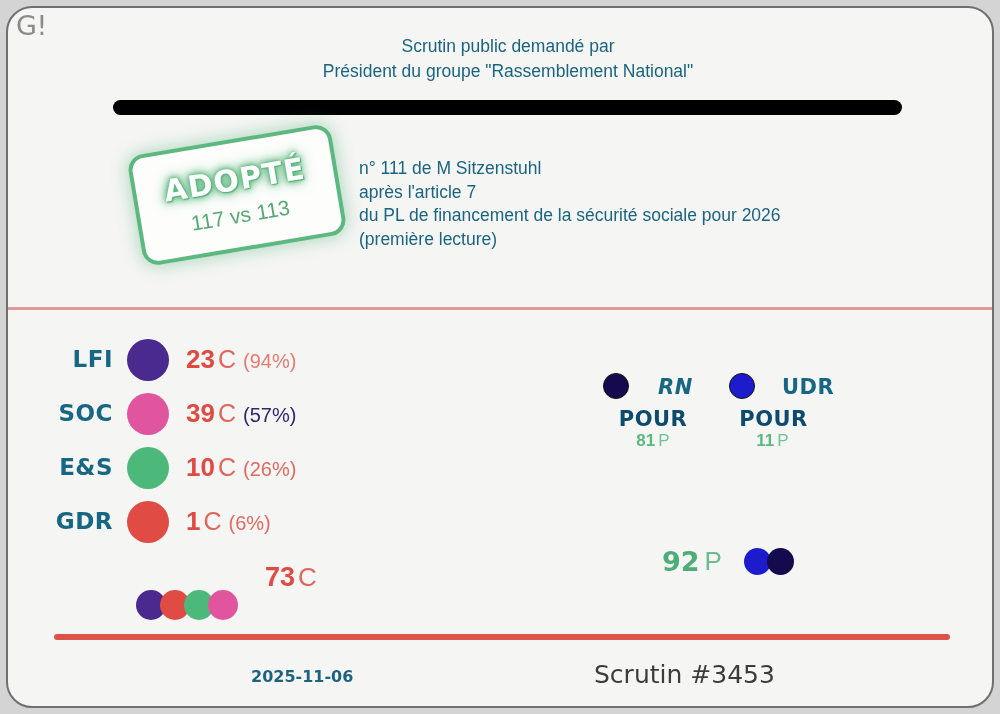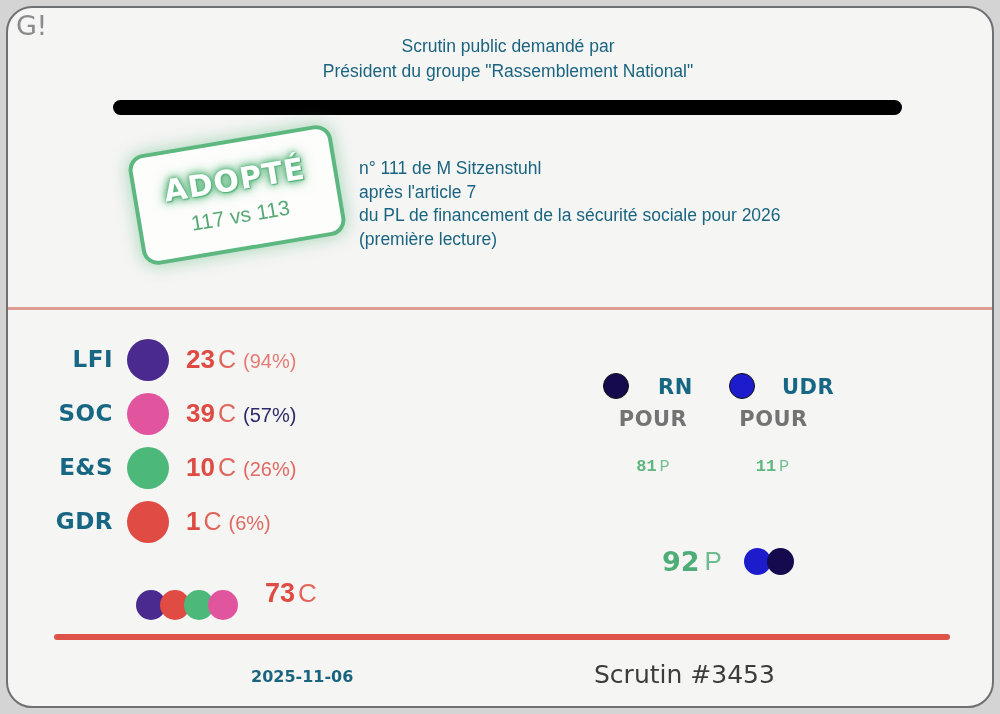--- a/index.html
+++ b/index.html
@@ -144,21 +144,21 @@
   .tot-dots { position: absolute; left: 128px; top: 582px; }
   .tot-dots span {
     display: inline-block;
     width: 30px;
     height: 30px;
     border-radius: 50%;
     margin-left: -6px;
     vertical-align: middle;
   }
   .tot-dots span:first-child { margin-left: 0; }
-  .tot-val { position: absolute; left: 257px; top: 570px; white-space: nowrap; }
+  .tot-val { position: absolute; left: 257px; top: 554px; white-space: nowrap; }
   .tot-val .num { font-size: 27px; }
   .tot-val .unit { font-size: 26px; }
   
   .party {
     position: absolute;
     width: 160px;
     text-align: center;
   }
   .party-head { position: relative; height: 30px; }
   .party-dot {
@@ -176,30 +176,29 @@
     font-size: 21px;
     font-weight: 700;
     color: #176683;
     letter-spacing: 0.5px;
     font-family: "DejaVu Sans", sans-serif;
   }
   .party-vote {
     margin-top: 4px;
     font-size: 21px;
     font-weight: 700;
-    color: #737373;
+    color: #0c4a6e;
     letter-spacing: 0.5px;
     font-family: "DejaVu Sans", sans-serif;
   }
   .party-count {
-    margin-top: 26px;
     font-size: 17px;
     font-weight: 700;
     color: #5cb87f;
-    font-family: Liberation Mono, monospace;
+    font-family: Liberation Sans, sans-serif;
   }
   .party-count .pu { font-weight: 400; color: #73c294; margin-left: 3px; }
   .right-total {
     position: absolute;
     left: 654px;
     top: 538px;
     display: flex;
     align-items: center;
   }
   .right-total .rnum {
@@ -317,21 +316,21 @@
     <div class="tot-dots">
       <span style="background:#4a2a8e"></span><span style="background:#e04b44"></span><span style="background:#4cb97a"></span><span style="background:#e1559e"></span>
     </div>
     <div class="tot-val">
       <span class="num">73</span><span class="unit">C</span>
     </div>
 
     <div class="party" style="left:565px; top:365px;">
       <div class="party-head">
         <div class="party-dot" style="background:#150a4e; left:30px;"></div>
-        <div class="party-label" style="left:85px;">RN</div>
+        <div class="party-label" style="left:85px;font-style:italic;">RN</div>
       </div>
       <div class="party-vote">POUR</div>
       <div class="party-count">
         <span>81</span><span class="pu">P</span>
       </div>
     </div>
 
     <div class="party" style="left:702px; top:365px;">
       <div class="party-head">
         <div class="party-dot" style="background:#1c1ccd; left:19px;"></div>

